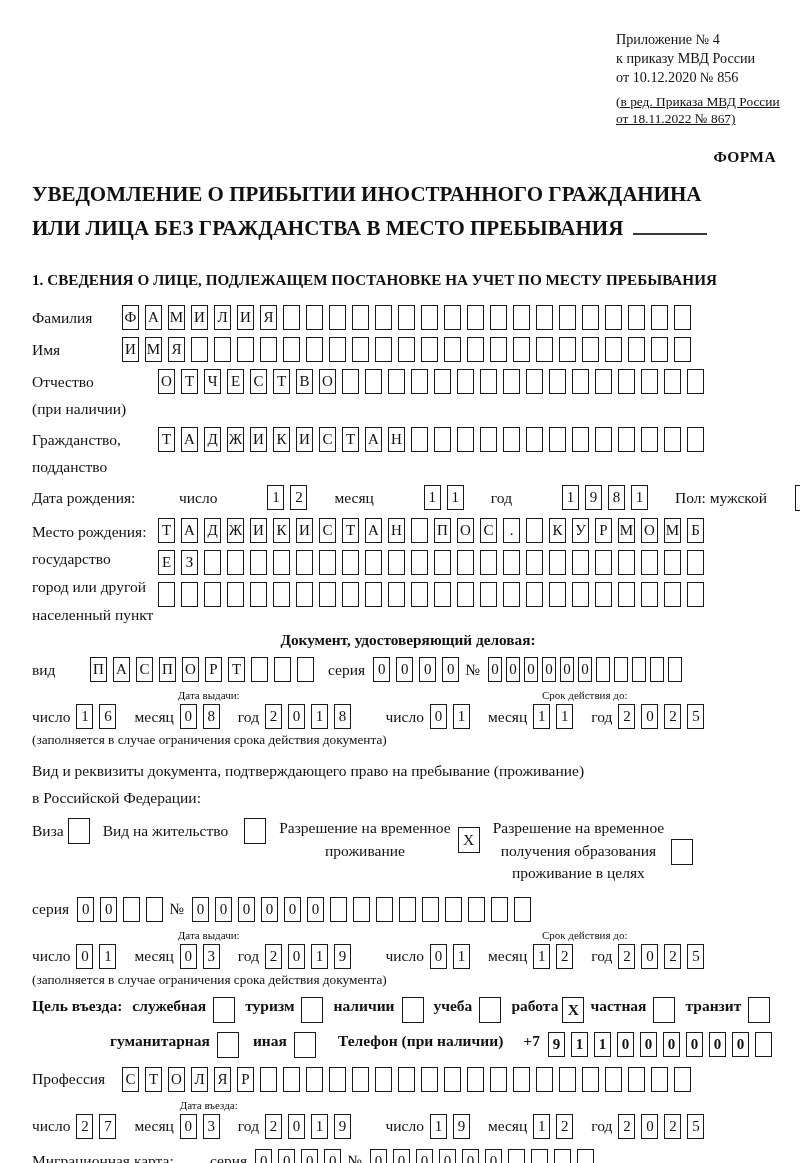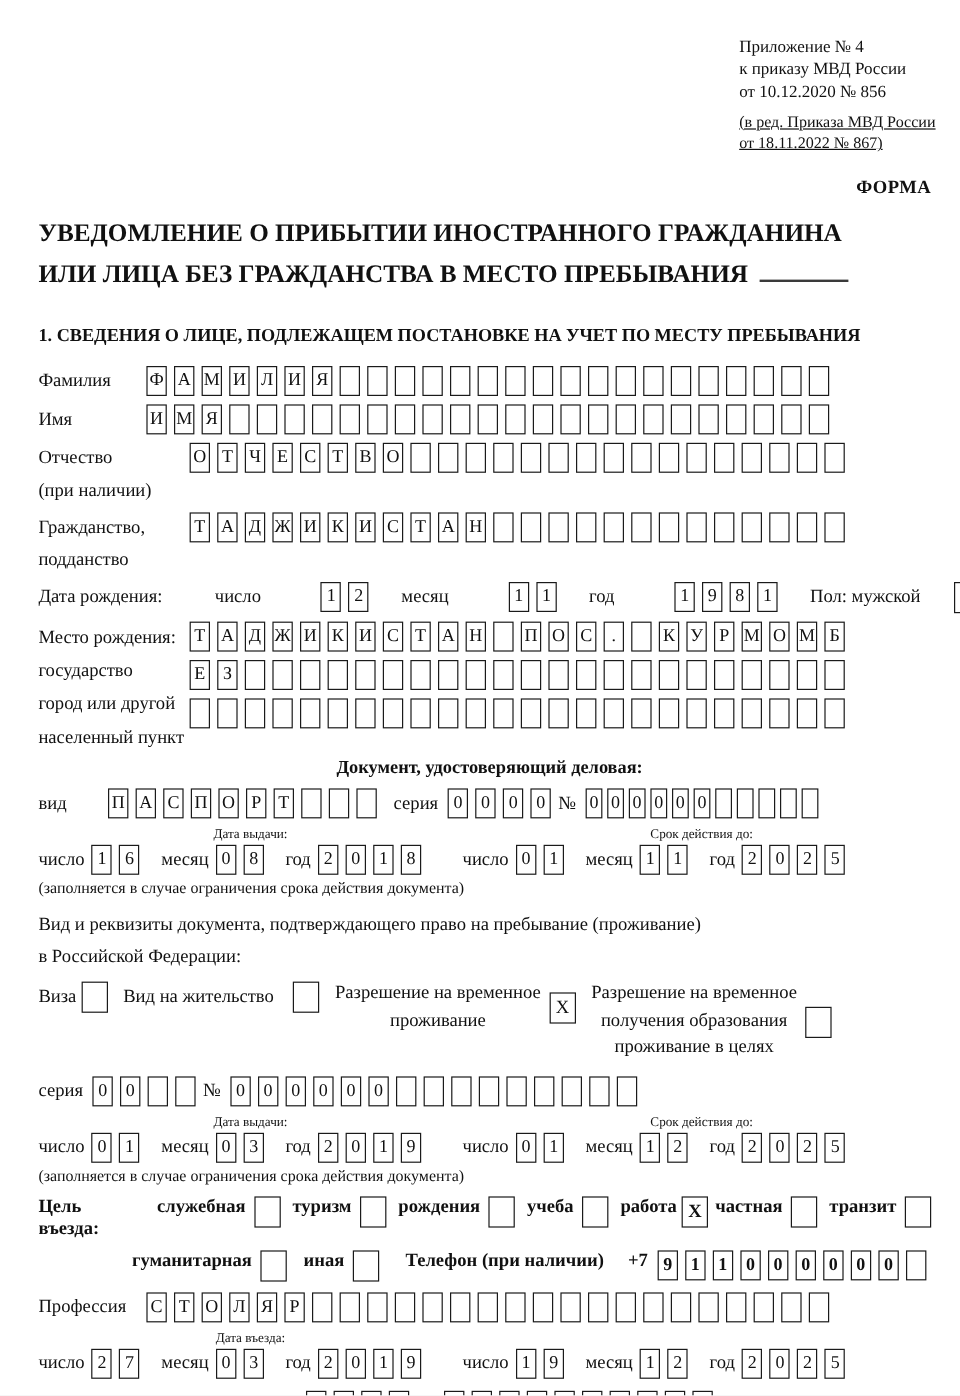--- a/index.html
+++ b/index.html
@@ -529,21 +529,21 @@
     <div class="note">(заполняется в случае ограничения срока действия документа)</div>
   </div>
 
   <div class="goal-row">
     <span>Цель въезда:</span>
       <span class="sep8"></span>
     <span class="w">служебная</span>
     <span class="cb"></span>
     <span class="w">туризм</span>
     <span class="cb"></span>
-    <span class="w">рождения</span>
+    <span class="w">наличии</span>
     <span class="cb"></span>
     <span class="w">учеба</span>
     <span class="cb"></span>
     <span class="w">работа</span>
     <span class="cb" style="margin-left:4px;margin-right:4px;">X</span>
     <span class="w">частная</span>
     <span class="cb"></span>
     <span class="w">транзит</span>
     <span class="cb"></span>
   </div>

